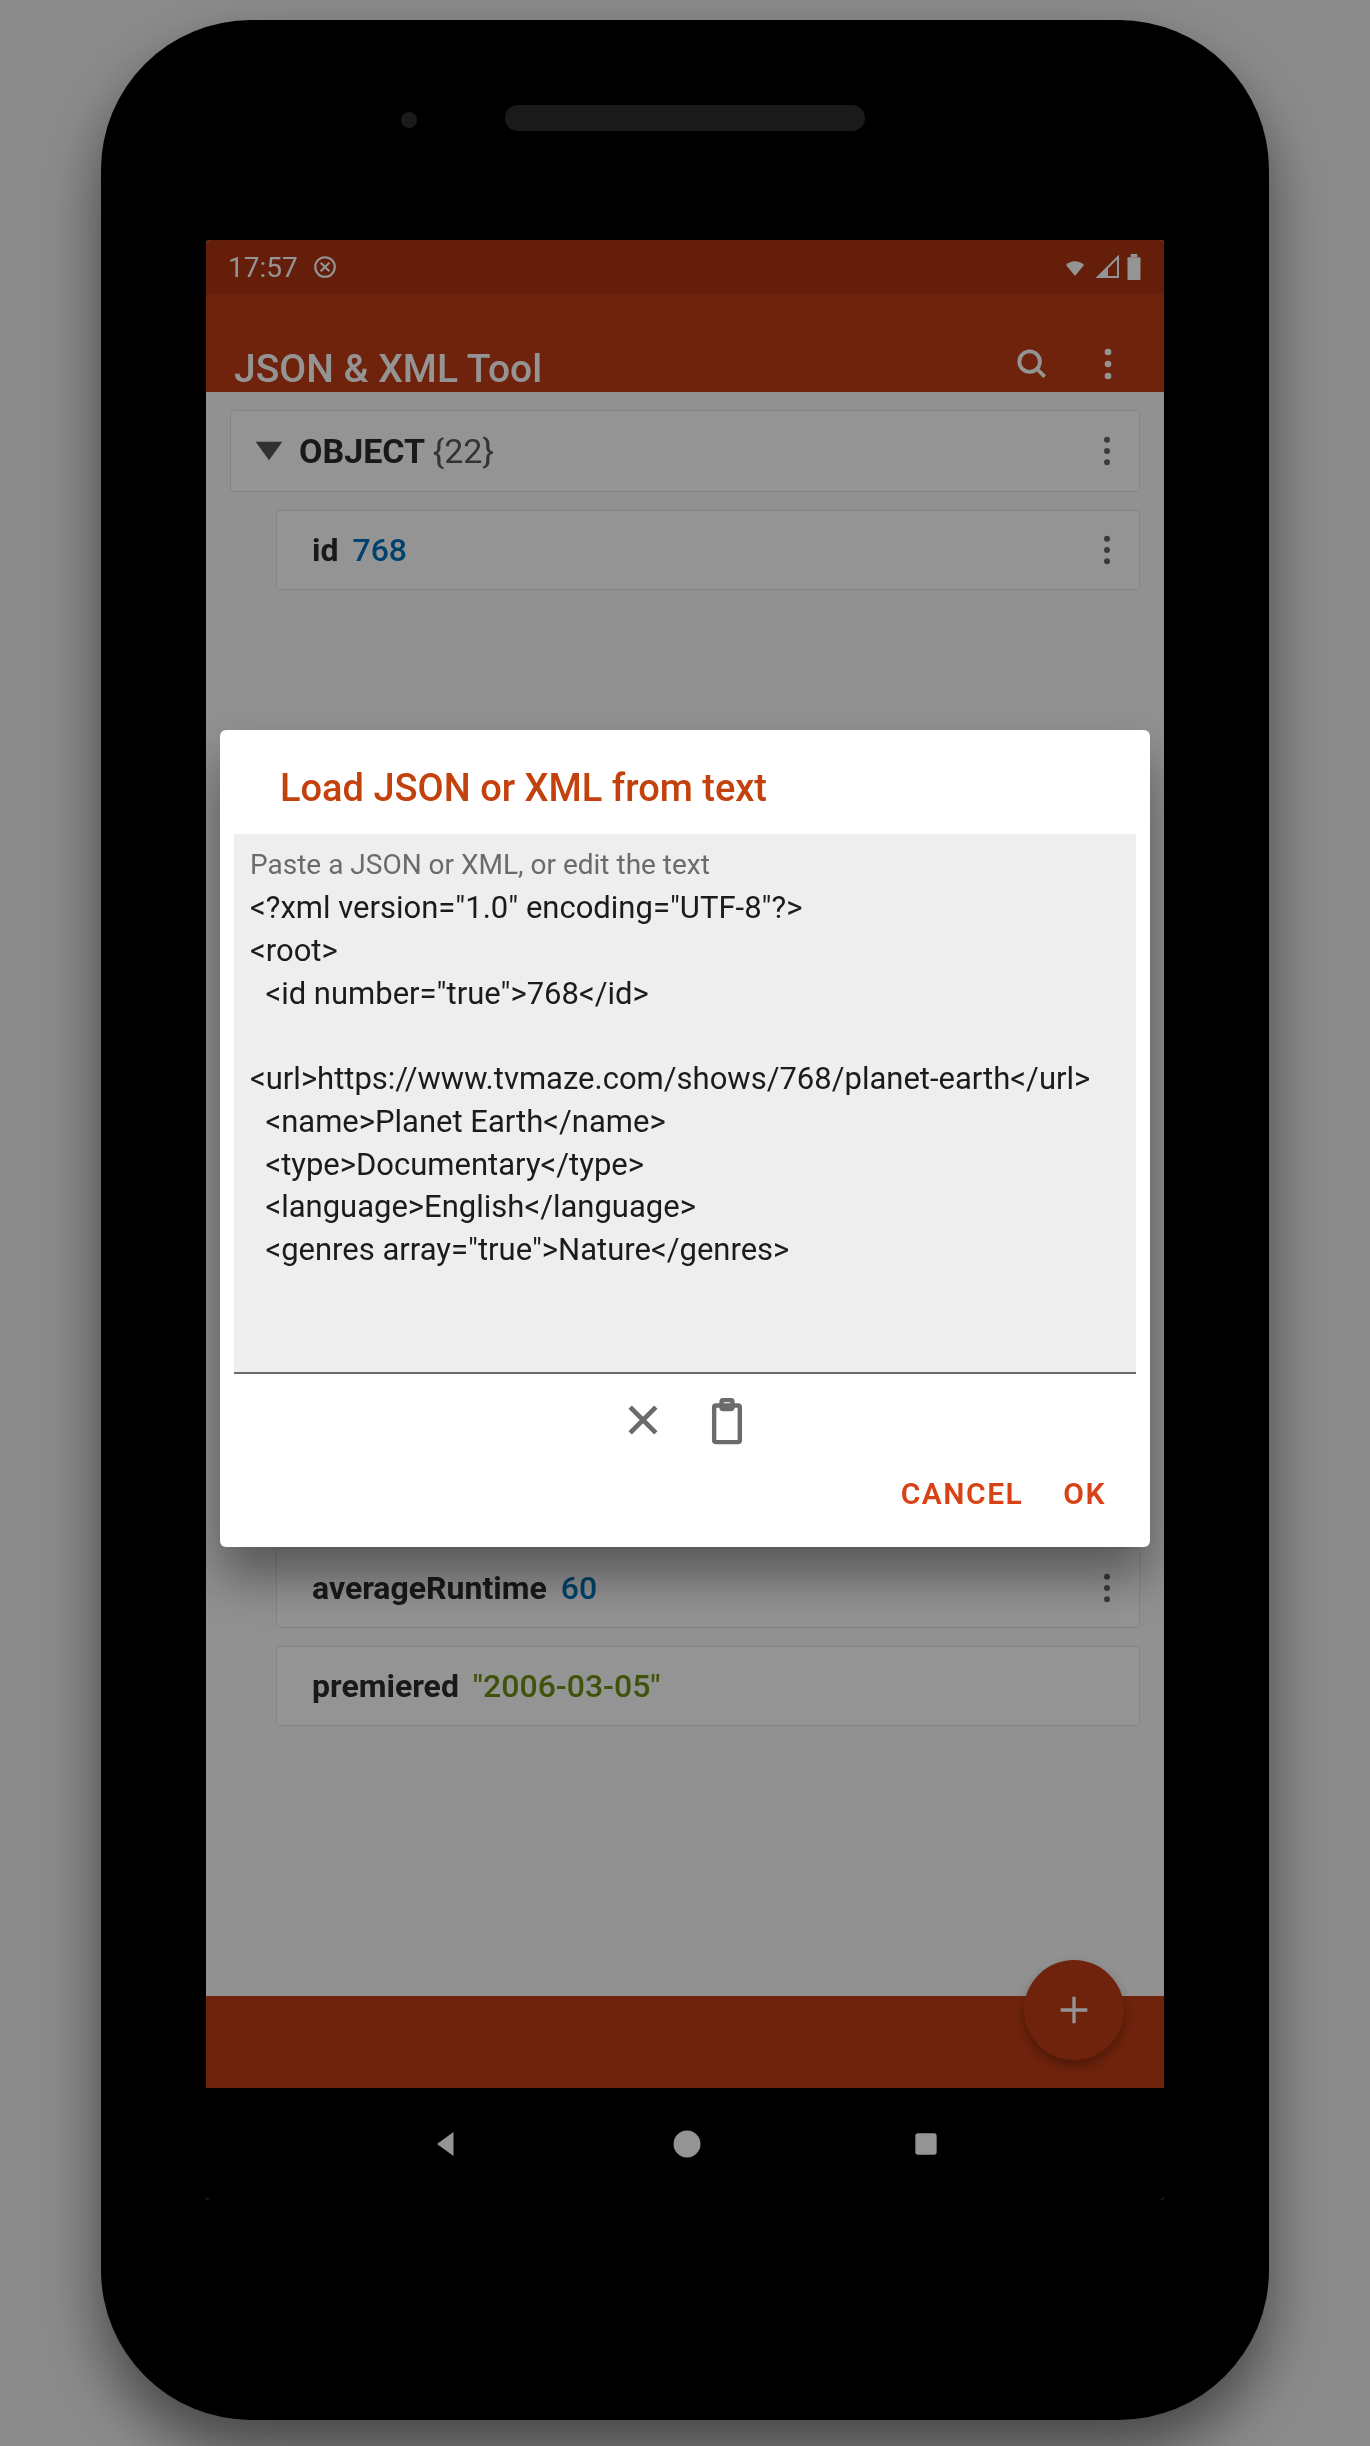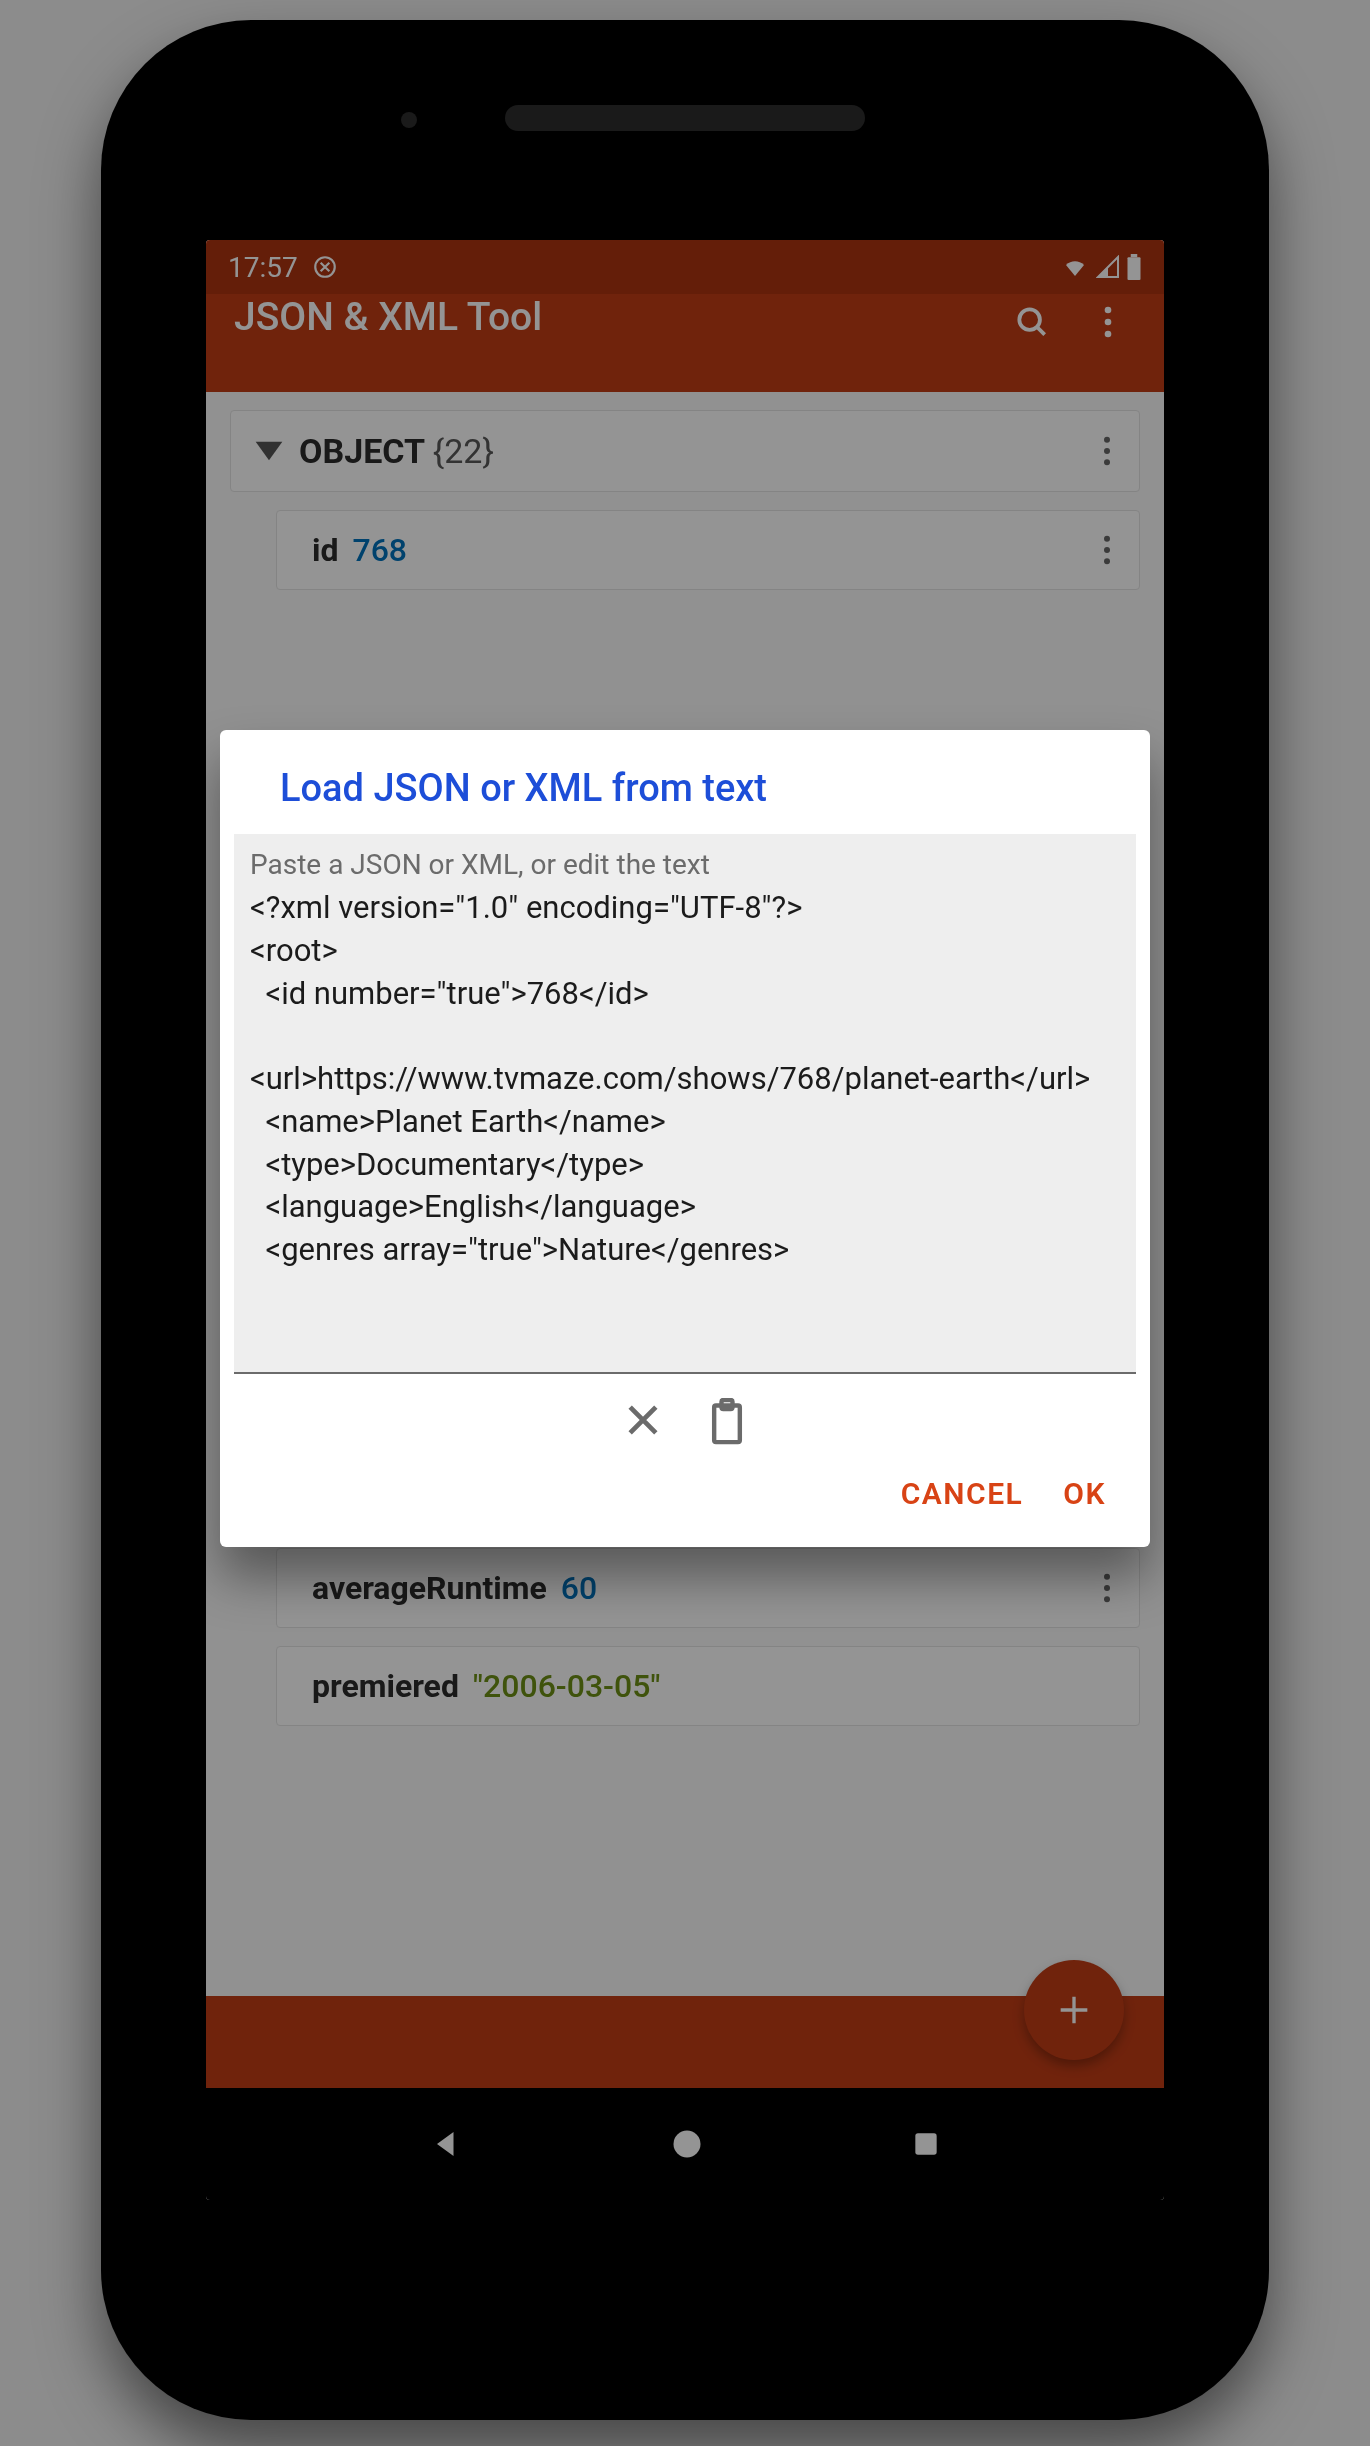--- a/index.html
+++ b/index.html
@@ -62,21 +62,21 @@
     justify-content: space-between;
     padding: 0 22px;
     font-size: 28px;
   }
   .statusbar .left { display: flex; align-items: center; gap: 14px; }
   .statusbar .right { display: flex; align-items: center; gap: 6px; }
   .appbar {
     height: 98px;
     background: #c13d16;
     display: flex;
-    align-items: flex-start;
+    align-items: flex-end;
     padding: 0 28px;
     gap: 20px;
   }
   .appbar-title {
     flex: 1;
     color: #fff;
     font-size: 39px;
     font-weight: 500;
   }
   .appbar .icon-btn {
@@ -179,21 +179,21 @@
     transform: translateX(-50%);
     width: 930px;
     background: #fff;
     border-radius: 6px;
     box-shadow: 0 30px 50px rgba(0,0,0,0.4);
     display: flex;
     flex-direction: column;
   }
   .dialog-title {
     font-size: 38px;
-    color: #1d4ed8;
+    color: #c2410c;
     padding: 36px 40px 24px 60px;
     font-weight: 500;
   }
   .dialog-textarea-wrap {
     margin: 0 14px;
     background: #eeeeee;
     border-bottom: 2px solid #6b6b6b;
     padding: 14px 16px 8px 16px;
     height: 540px;
     overflow: hidden;

